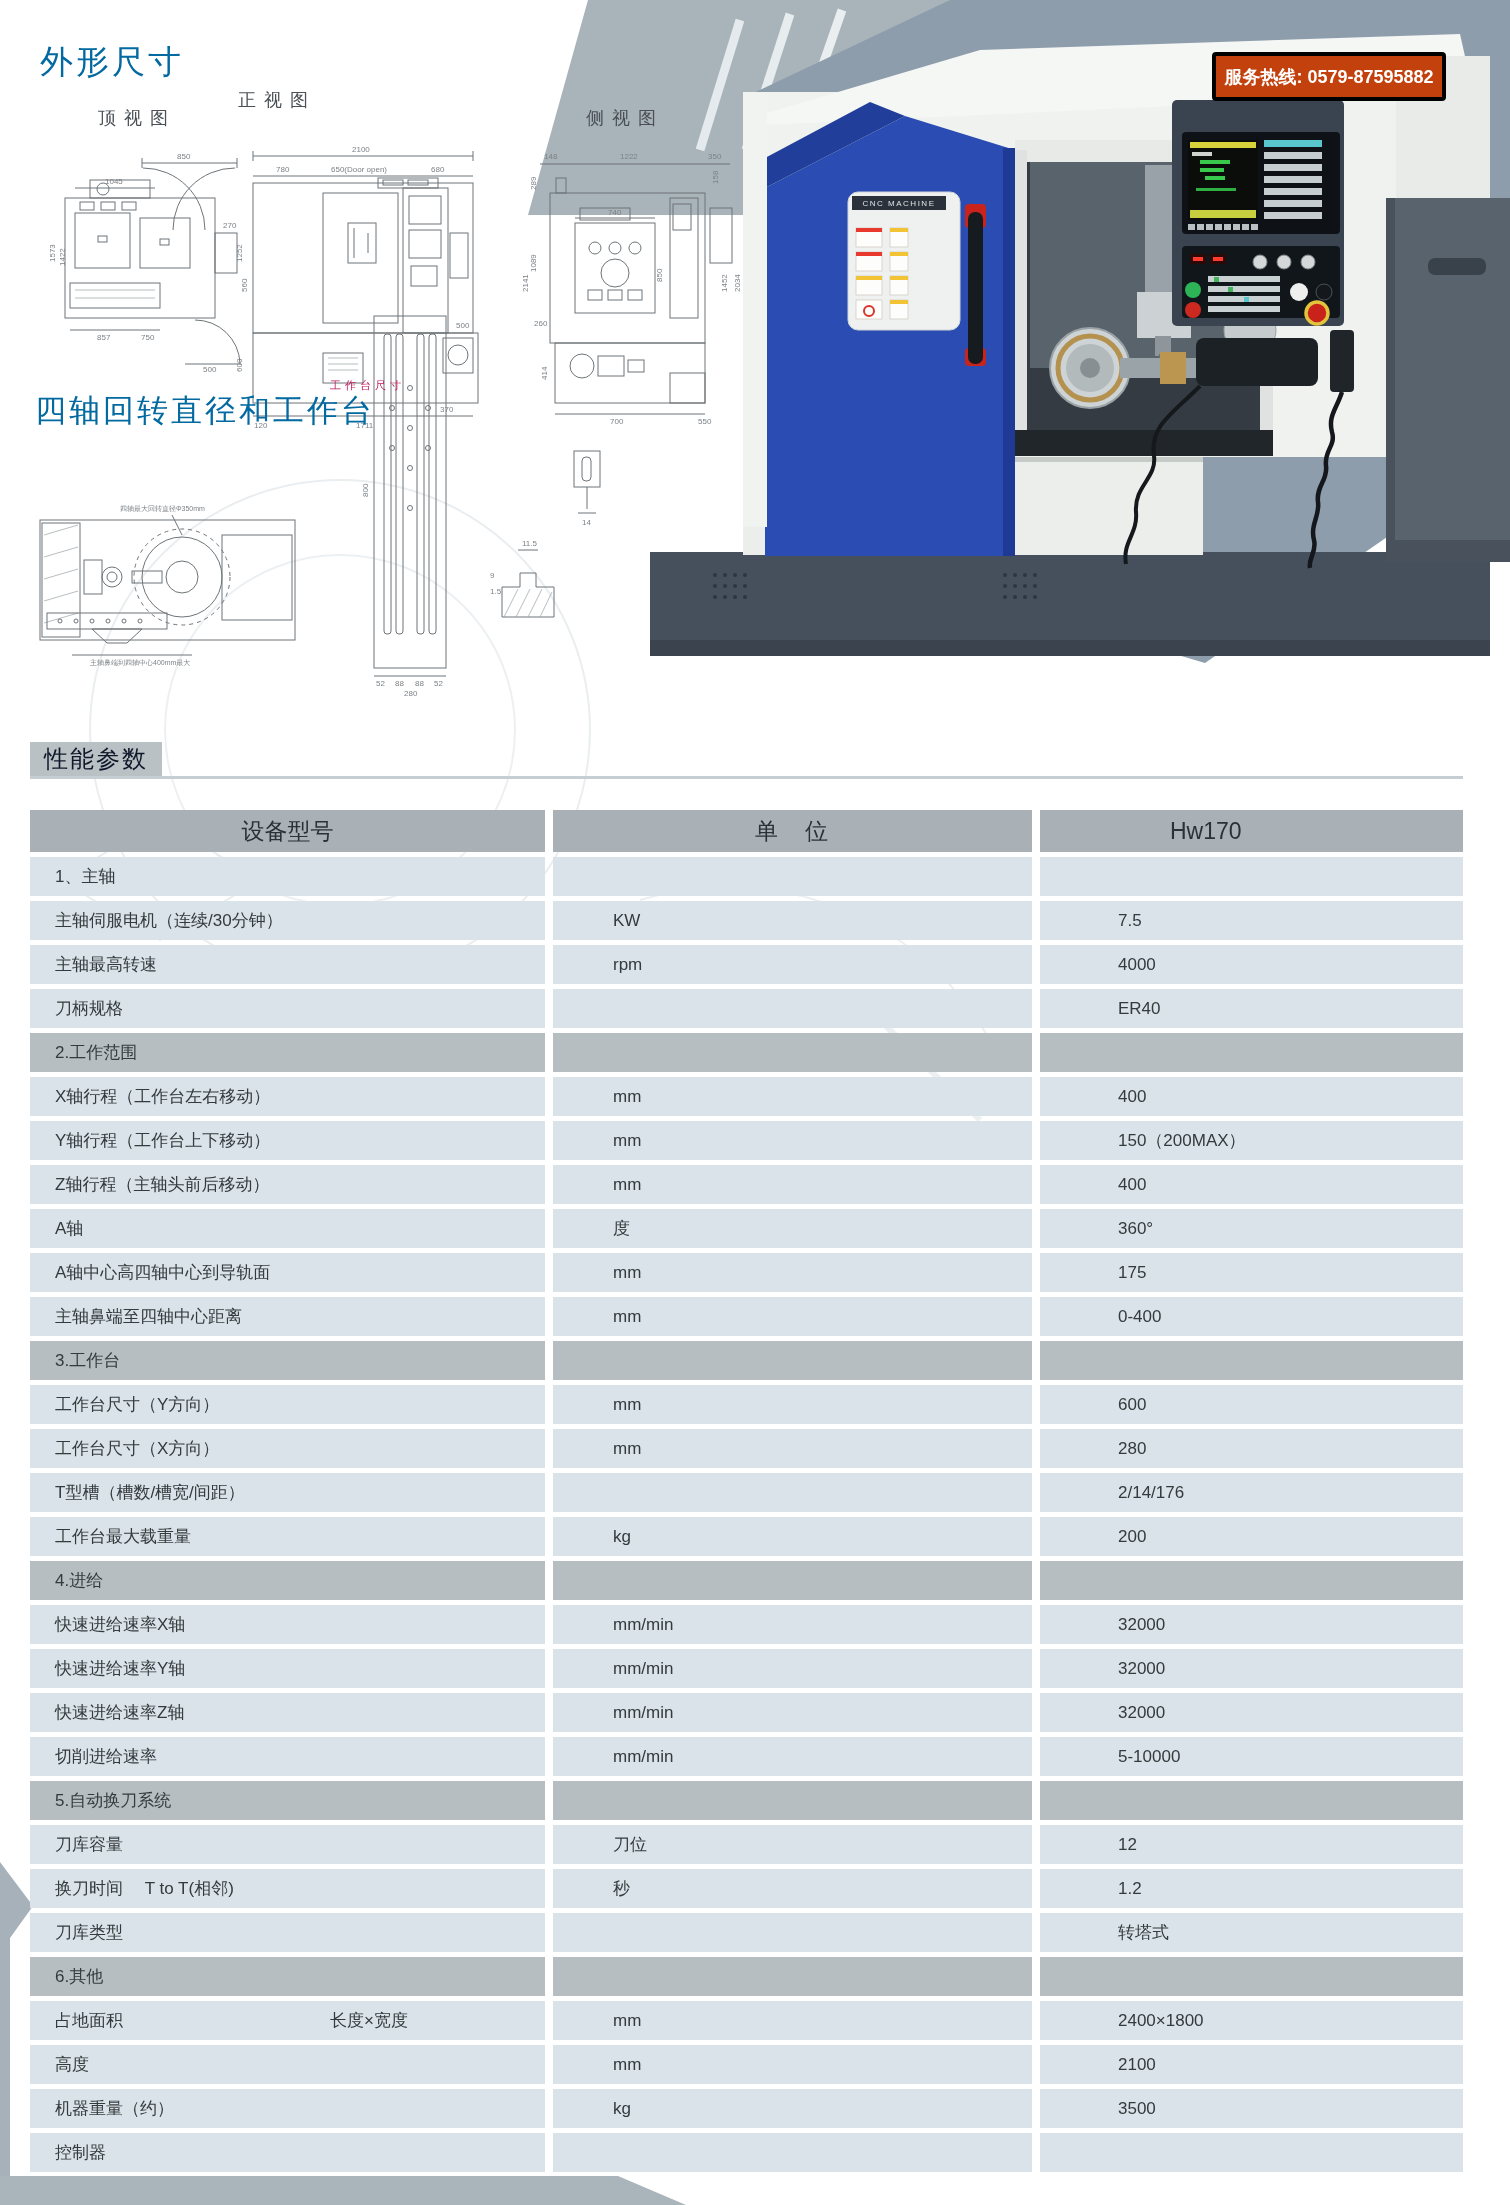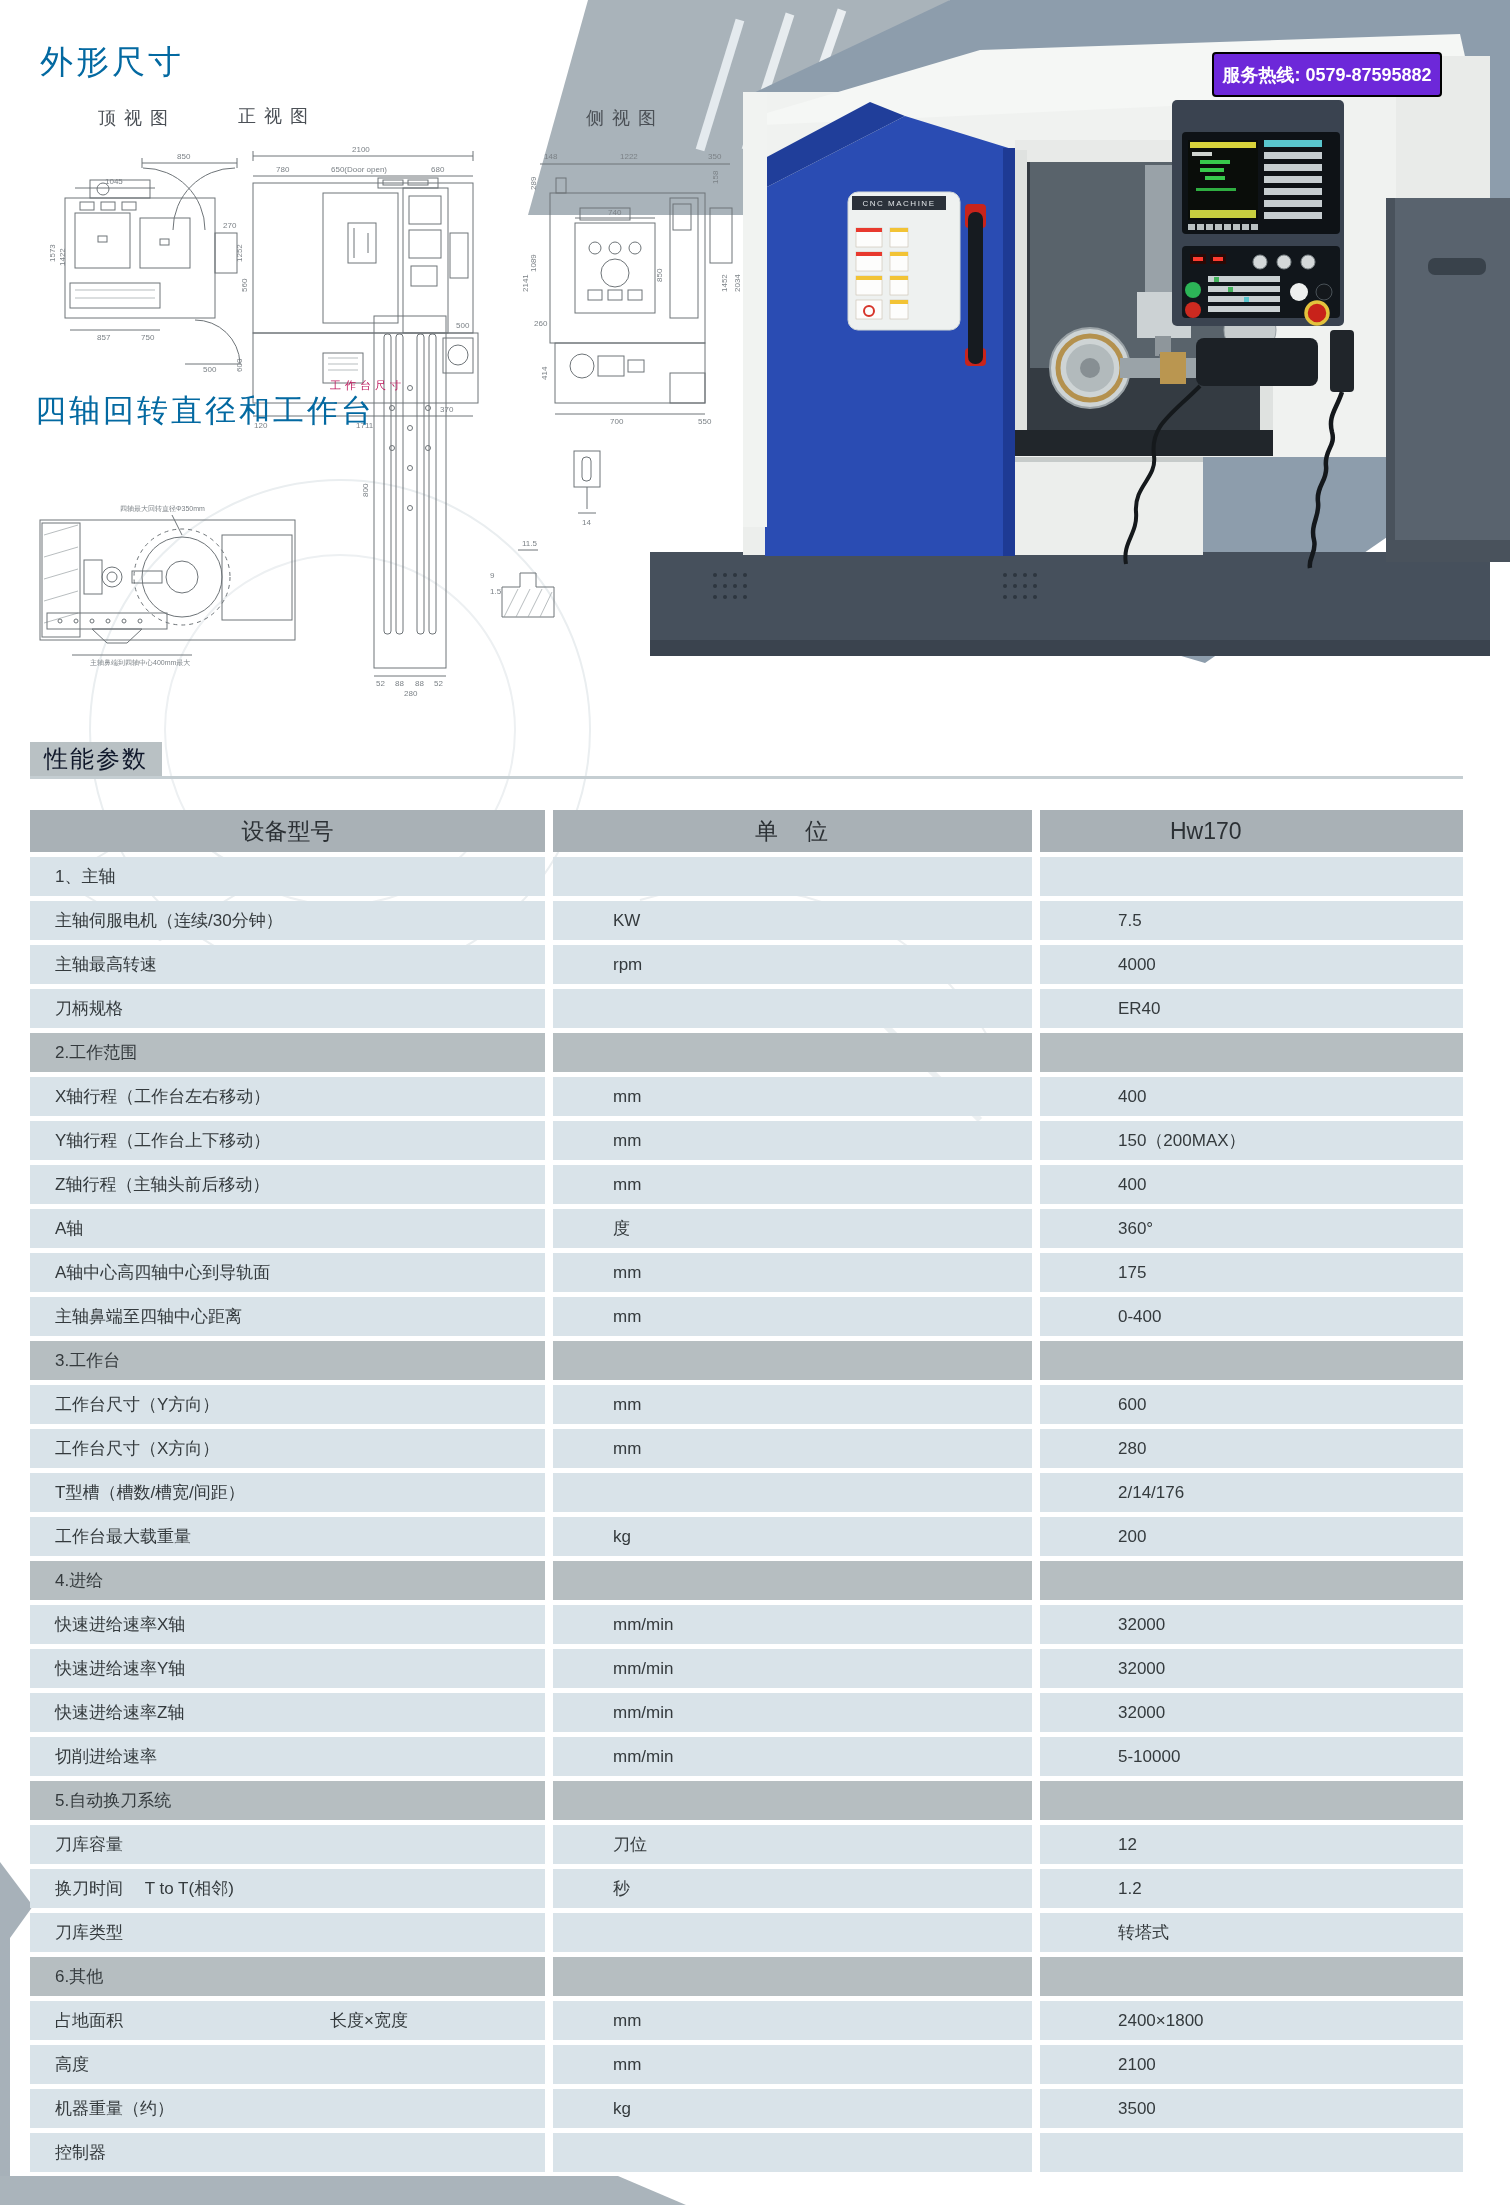--- a/index.html
+++ b/index.html
@@ -16,22 +16,22 @@
   .perf-line{position:absolute;left:30px;top:776px;width:1433px;height:3px;background:#c5ced2;z-index:1;}
   
   .draw{position:absolute;z-index:1;}
   .draw line,.draw rect,.draw circle,.draw path,.draw polyline,.draw polygon,.draw ellipse
        {stroke:#6e7478;fill:none;stroke-width:1;}
   .draw .hatch{stroke:#9aa0a4;stroke-width:.7;}
   .draw text{fill:#7c8287;font-size:8px;stroke:none;font-family:"Liberation Sans",sans-serif;}
   .draw .ann{font-size:7px;}
   
   .photo{position:absolute;left:560px;top:0;width:950px;height:665px;z-index:1;}
-  .banner{position:absolute;left:1212px;top:52px;width:226px;height:41px;background:#6d28d9;
-          border:2px solid #000000;border-radius:4px;color:#ffffff;font-weight:bold;font-size:18px;
+  .banner{position:absolute;left:1212px;top:52px;width:226px;height:41px;background:#c2410c;
+          border:4px solid #000000;border-radius:4px;color:#ffffff;font-weight:bold;font-size:18px;
           display:flex;align-items:center;justify-content:center;z-index:3;white-space:nowrap;}
   .cnc-tag{position:absolute;left:852px;top:196px;width:94px;height:14px;background:#2b313a;color:#dfe3e6;
            font-size:8px;letter-spacing:1.5px;display:flex;align-items:center;justify-content:center;z-index:3;}
   
   .spec-table{position:absolute;left:30px;top:810px;width:1433px;z-index:2;}
   .thead{display:flex;gap:8px;height:42px;margin-bottom:5px;}
   .th{background:#a9b1b6;color:#2c3135;font-size:23px;display:flex;align-items:center;justify-content:center;box-sizing:border-box;}
   .th.c1{width:515px;}
   .th.c2{width:479px;letter-spacing:2px;}
   .th.c3{width:423px;justify-content:flex-start;padding-left:130px;}
@@ -64,21 +64,21 @@
       <line x1="860" y1="1000" x2="980" y2="1120" stroke="#ecf0f2" stroke-width="6"></line>
     </g>
   </svg>
 
   <div class="title-xl" style="left:40px;top:40px;">外形尺寸</div>
   <div class="title-xl" style="left:35px;top:390px;font-size:31px;">四轴回转直径和工作台</div>
   <div class="perf-tag">性能参数</div>
   <div class="perf-line"></div>
 
   <div class="view-label" style="left:98px;top:106px;">顶视图</div>
-  <div class="view-label" style="left:238px;top:104px;">正视图</div>
+  <div class="view-label" style="left:238px;top:88px;">正视图</div>
   <div class="view-label" style="left:586px;top:106px;">侧视图</div>
   <div class="small-label" style="left:330px;top:378px;">工作台尺寸</div>
 
   <svg class="draw" style="left:45px;top:138px;" width="215" height="235">
     <line x1="97" y1="25" x2="192" y2="25"></line>
     <line x1="97" y1="20" x2="97" y2="30"></line>
       <line x1="192" y1="20" x2="192" y2="30"></line>
     <text x="132" y="21">850</text>
     <path d="M98,30 A62,62 0 0 1 160,92"></path>
     <path d="M190,30 A62,62 0 0 0 128,92"></path>

